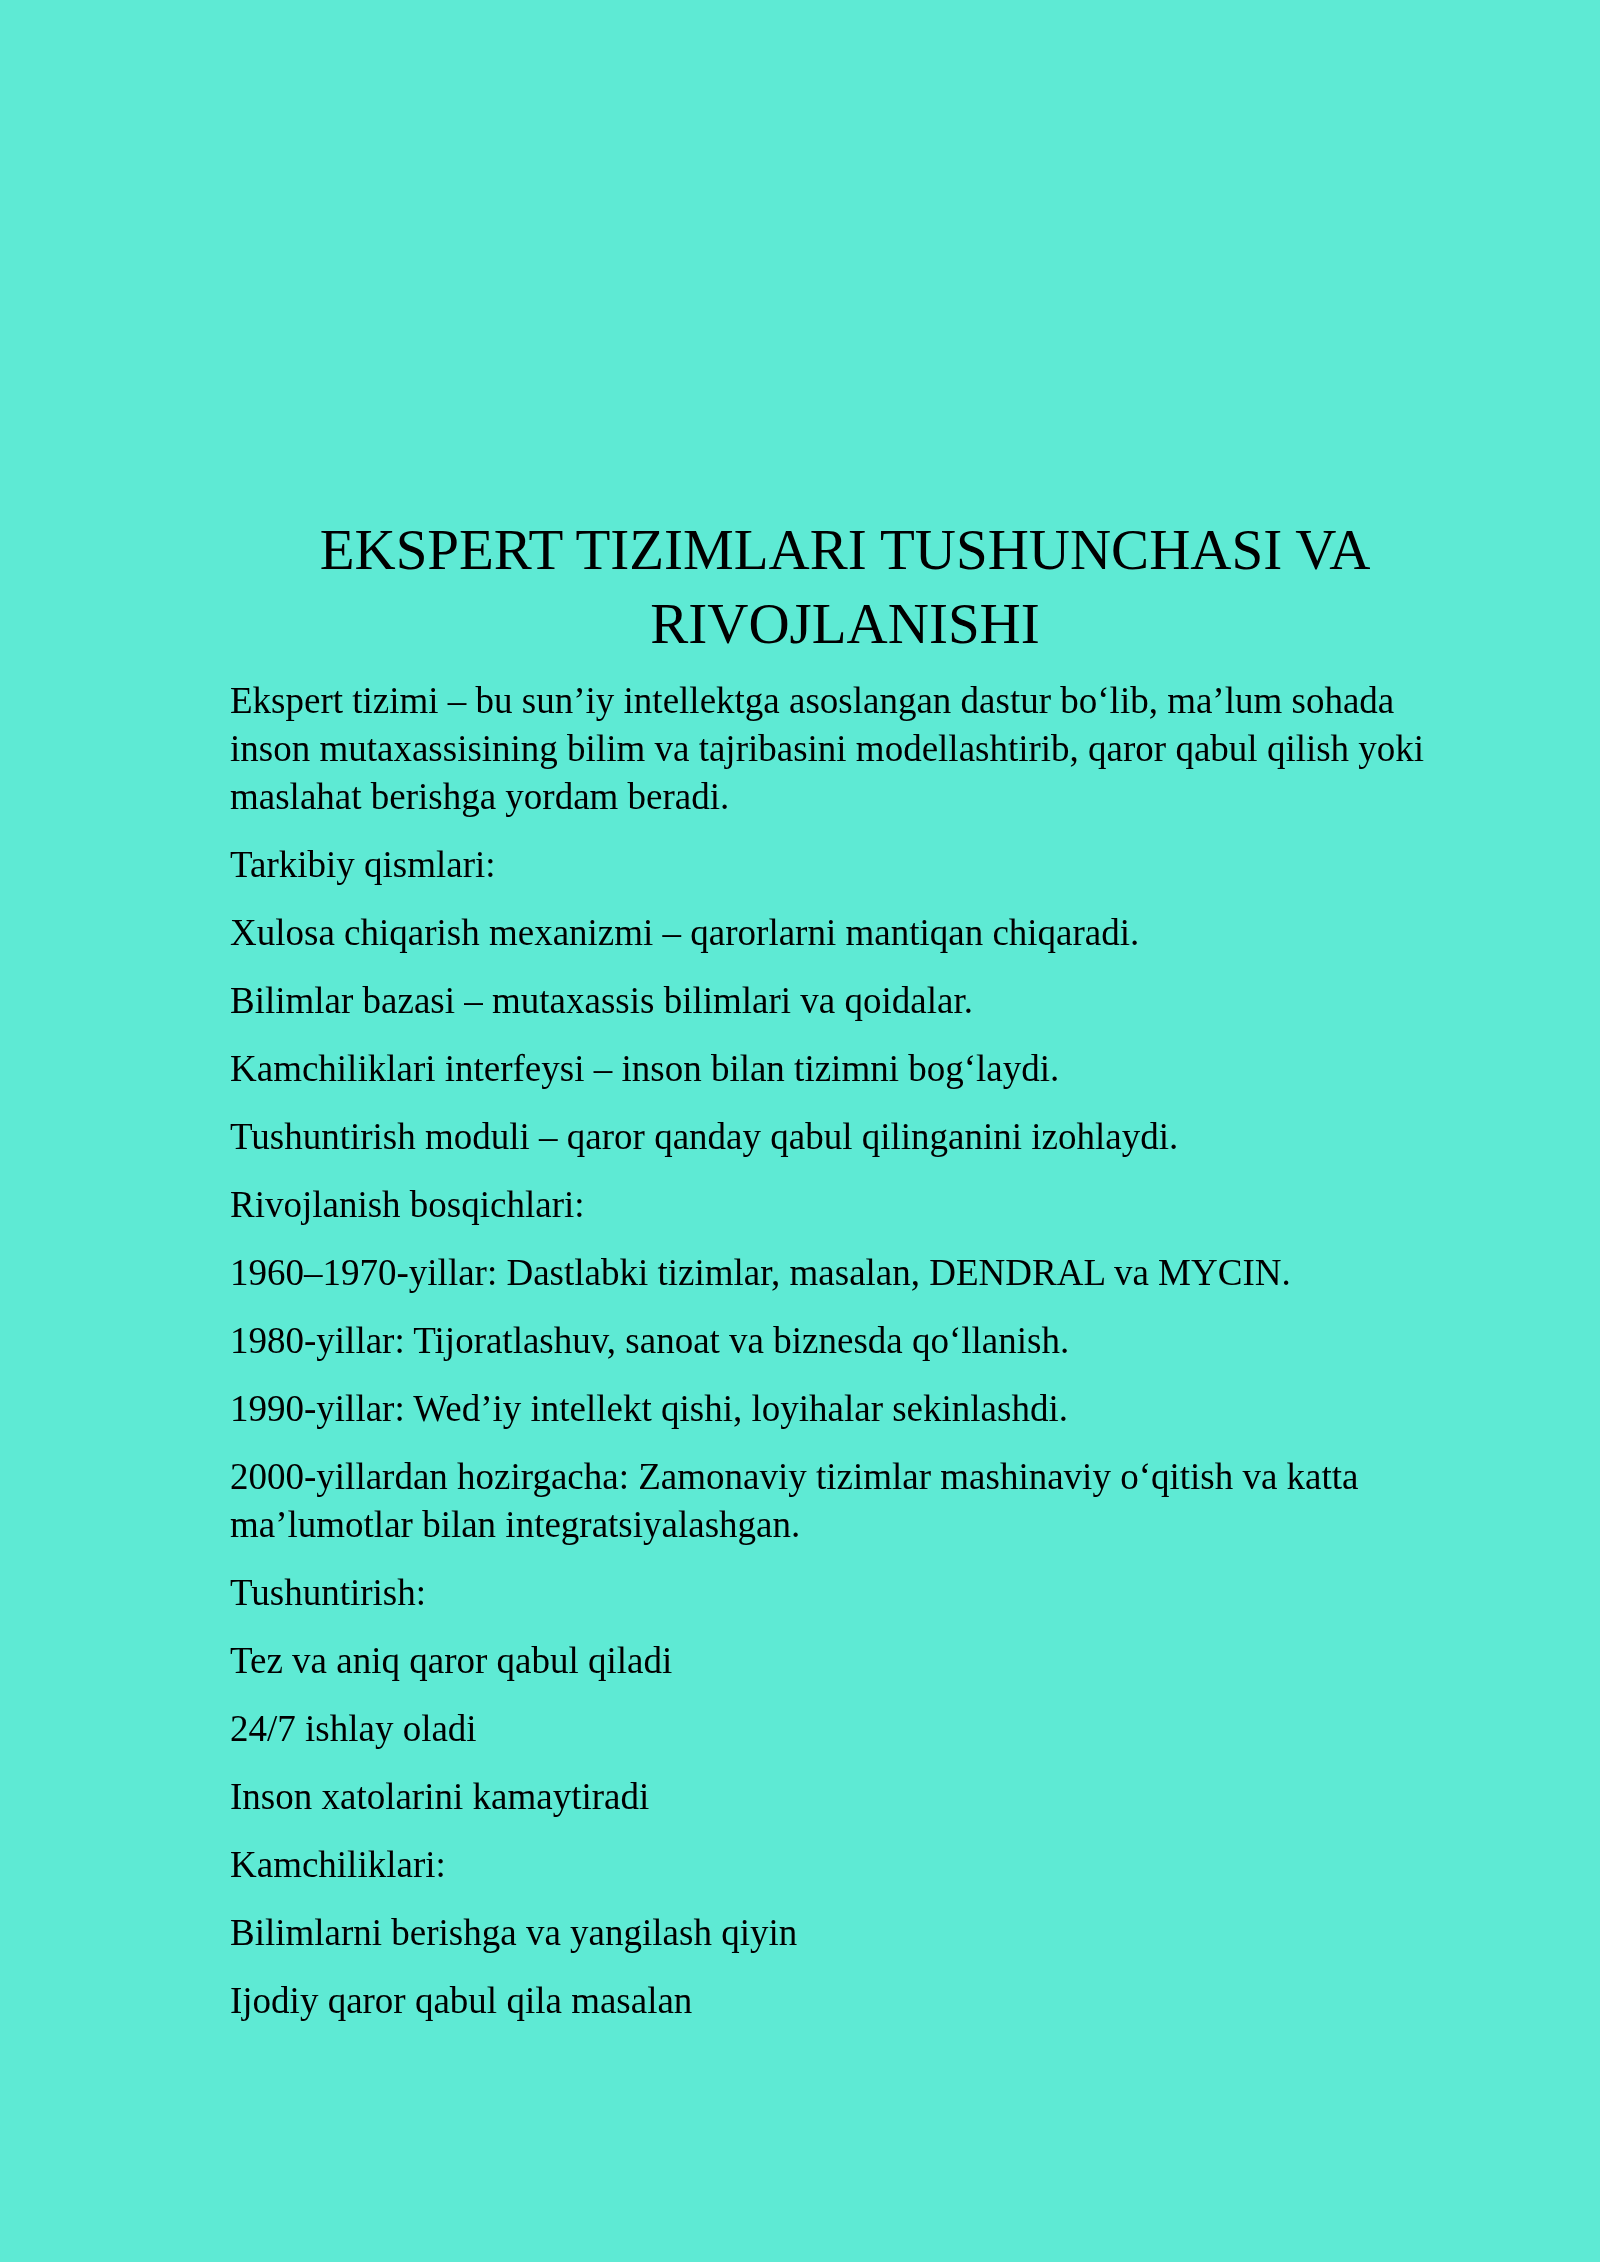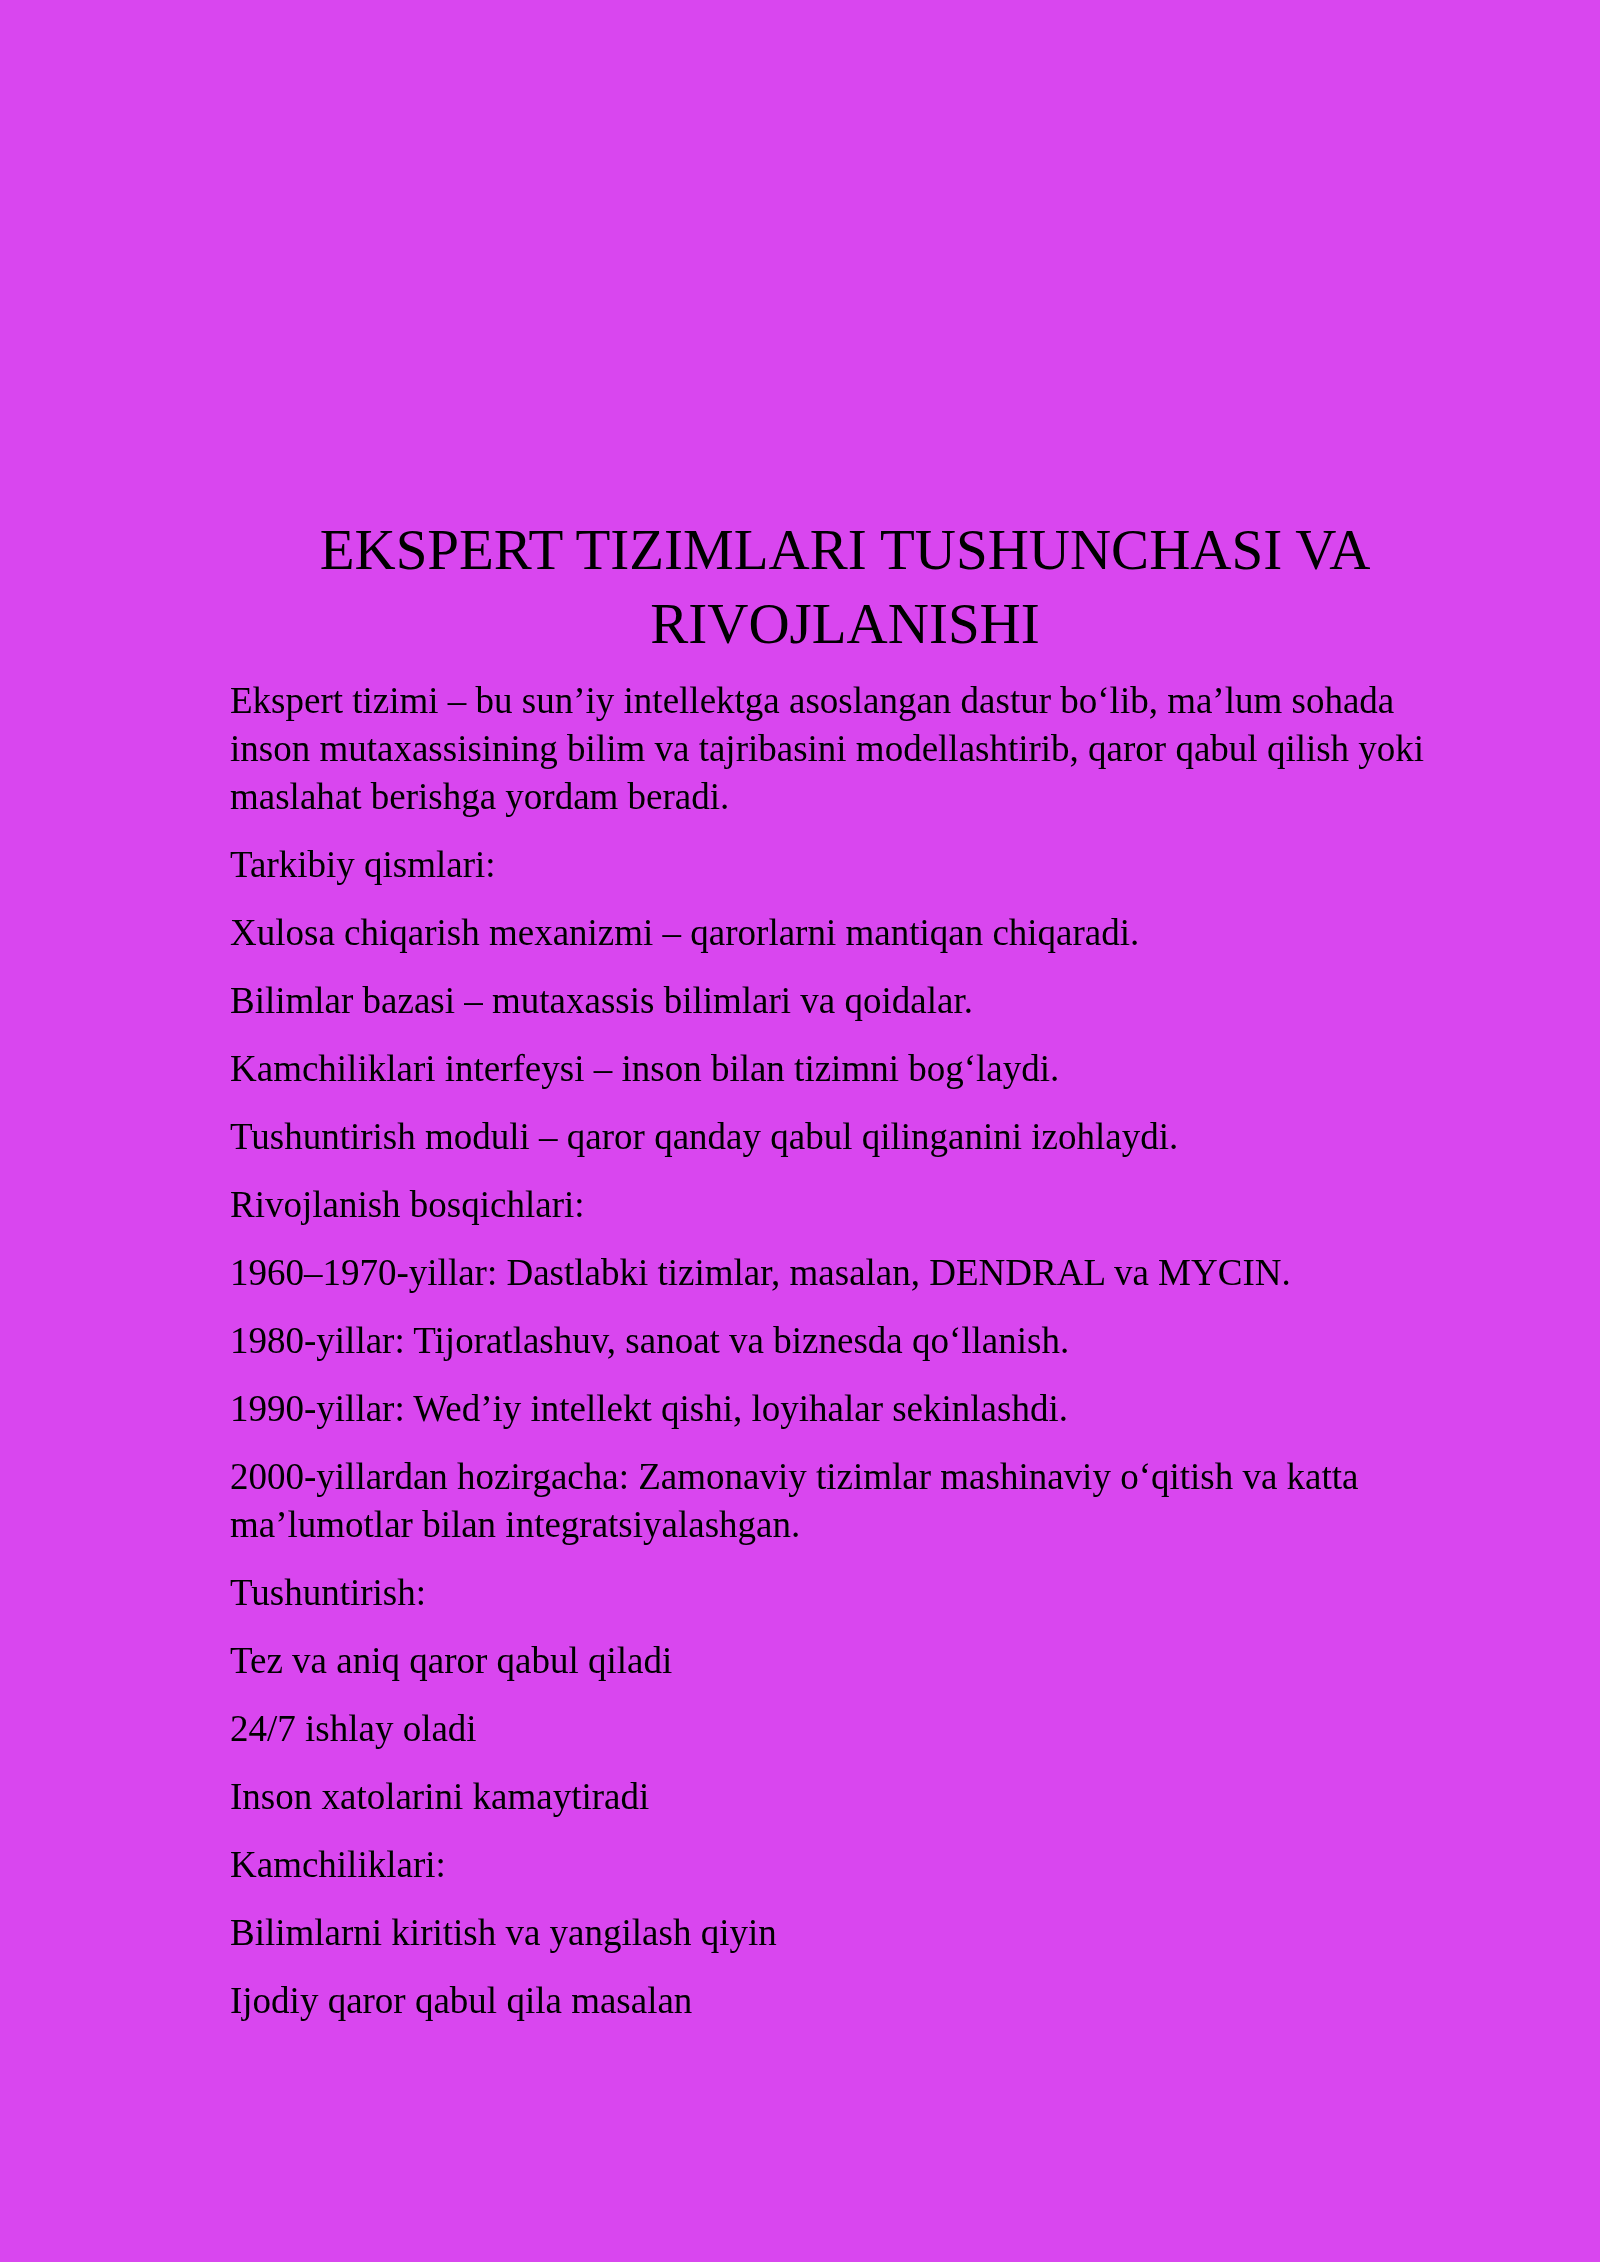--- a/index.html
+++ b/index.html
@@ -4,21 +4,21 @@
 <style>
   html, body {
     margin: 0;
     padding: 0;
     background: #ffffff;
   }
   .page {
     position: relative;
     width: 1600px;
     height: 2262px;
-    background: #d946ef;
+    background: #5eead4;
     color: #000000;
     overflow: hidden;
   }
   .content {
     box-sizing: border-box;
     width: 1600px;
     padding: 513px 140px 0 230px;
     font-family: "Liberation Serif", serif;
   }
   .doc-title {
@@ -58,16 +58,16 @@
     <p class="para">1960–1970-yillar: Dastlabki tizimlar, masalan, DENDRAL va MYCIN.</p>
     <p class="para">1980-yillar: Tijoratlashuv, sanoat va biznesda qo‘llanish.</p>
     <p class="para">1990-yillar: Wed’iy intellekt qishi, loyihalar sekinlashdi.</p>
     <p class="para">2000-yillardan hozirgacha: Zamonaviy tizimlar mashinaviy o‘qitish va katta
 ma’lumotlar bilan integratsiyalashgan.</p>
     <p class="para">Tushuntirish:</p>
     <p class="para">Tez va aniq qaror qabul qiladi</p>
     <p class="para">24/7 ishlay oladi</p>
     <p class="para">Inson xatolarini kamaytiradi</p>
     <p class="para">Kamchiliklari:</p>
-    <p class="para">Bilimlarni kiritish va yangilash qiyin</p>
+    <p class="para">Bilimlarni berishga va yangilash qiyin</p>
     <p class="para">Ijodiy qaror qabul qila masalan</p>
   </div>
 </div>
 
 </body></html>

